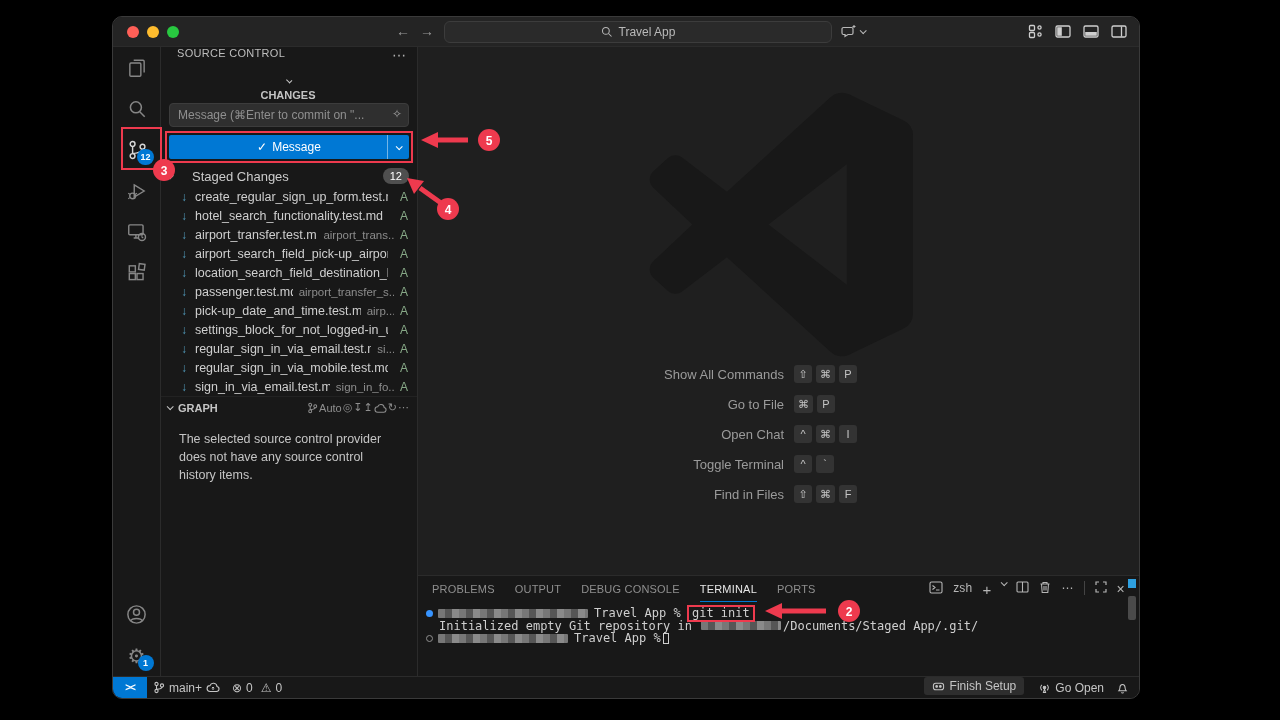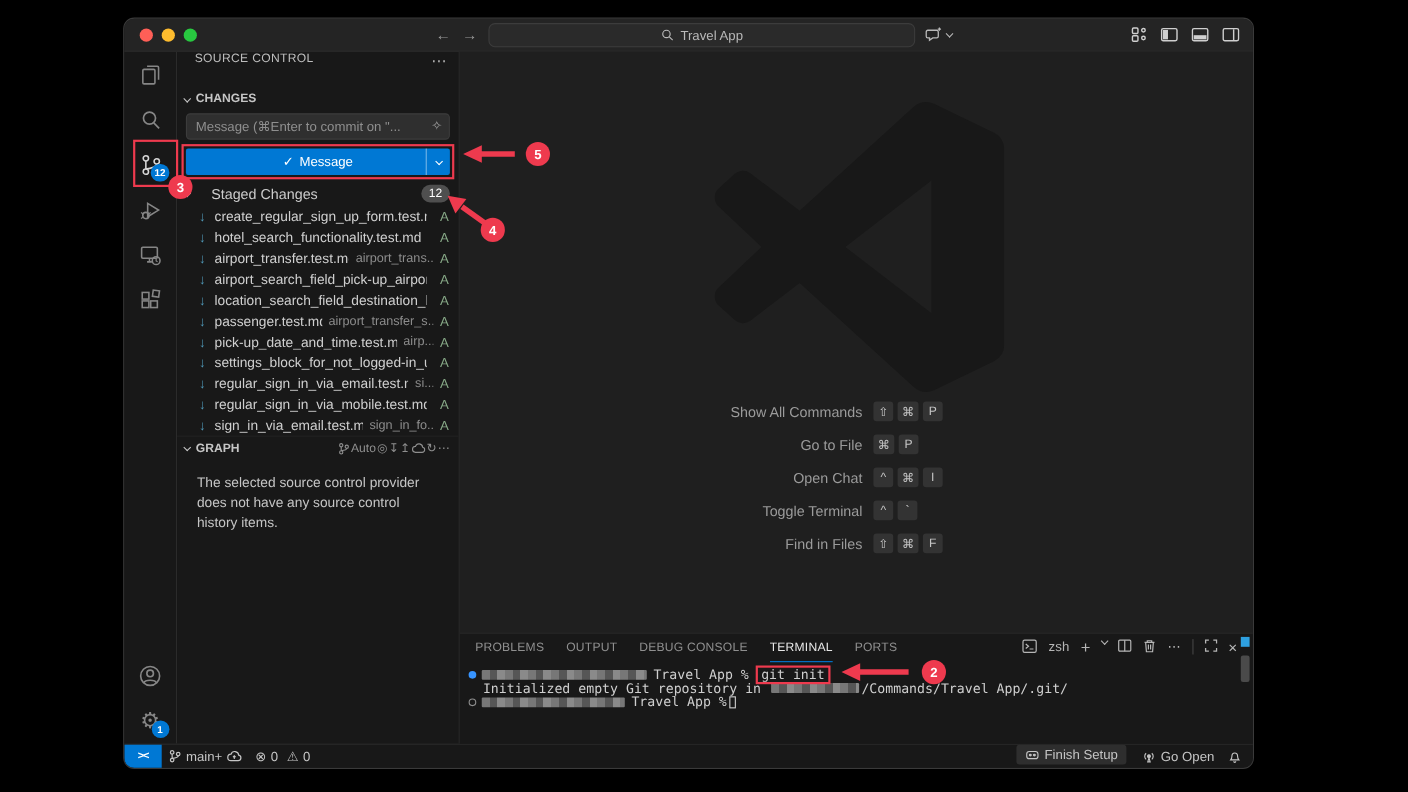--- a/index.html
+++ b/index.html
@@ -36,21 +36,21 @@
     font-size:9px;font-weight:bold;border-radius:9px;min-width:16px;height:16px;
     display:flex;align-items:center;justify-content:center;padding:0 3px;}
   .ab-spacer{flex:1;}
   
   .sidebar{width:257px;background:var(--win);border-right:1px solid var(--border);
     flex:0 0 257px;display:flex;flex-direction:column;font-size:13px;color:var(--fg);overflow:hidden;}
   .sb-title{height:32px;display:flex;align-items:flex-start;padding:0 10px 0 16px;
     font-size:11px;color:#bdbdbd;letter-spacing:.3px;}
   .sb-title .more{margin-left:auto;color:#b0b0b0;font-size:14px;letter-spacing:1px;}
   .sb-sect{height:22px;display:flex;align-items:center;gap:6px;padding:0 8px 0 6px;
-    font-size:11px;font-weight:bold;color:#c5c5c5;}
+    font-size:11px;font-weight:bold;color:#c5c5c5;flex-direction:column;}
   .commit-input-wrap{margin:2px 8px 6px;position:relative;}
   .commit-input{width:100%;height:24px;background:#2f2f2f;border:1px solid #3c3c3c;border-radius:4px;
     color:var(--fg);font-size:12px;padding:0 24px 0 8px;font-family:"Liberation Sans",sans-serif;}
   .commit-input::placeholder{color:#8f8f8f;}
   .sparkle{position:absolute;right:7px;top:4px;color:#9a9a9a;font-size:12px;}
   .anno-wrap{position:relative;margin:2px 8px 6px;}
   .commit-btn{width:100%;height:24px;background:var(--accent);border:none;border-radius:2px;
     color:#fff;font-size:12px;display:flex;align-items:center;justify-content:center;gap:5px;
     position:relative;cursor:pointer;font-family:"Liberation Sans",sans-serif;}
   .commit-split{position:absolute;right:0;top:0;width:22px;height:24px;border-left:1px solid rgba(255,255,255,.45);
@@ -60,21 +60,21 @@
   .pill{margin-left:auto;background:#4f4f4f;color:#fff;font-size:11px;border-radius:9px;
     padding:0 7px;height:16px;display:flex;align-items:center;}
   .filelist{flex:0 0 auto;}
   .frow{height:19px;display:flex;align-items:center;padding:0 9px 0 20px;white-space:nowrap;overflow:hidden;}
   .frow .fi{color:#519aba;font-weight:bold;font-size:12px;width:14px;flex:0 0 14px;}
   .frow .fn{color:#cfcfcf;font-size:12.5px;overflow:hidden;text-overflow:clip;}
   .frow .fm{color:#8c8c8c;font-size:11.5px;margin-left:6px;overflow:hidden;}
   .frow .fs{margin-left:auto;color:#87a987;font-size:12px;padding-left:6px;}
   .graph-head{height:22px;display:flex;align-items:center;gap:6px;padding:0 8px 0 6px;
     font-size:11px;font-weight:bold;color:#c5c5c5;border-top:1px solid #222;}
-  .graph-tools{margin-left:auto;display:flex;align-items:center;gap:1px;color:#8f8f8f;font-weight:normal;}
+  .graph-tools{margin-left:auto;display:flex;align-items:flex-end;gap:1px;color:#8f8f8f;font-weight:normal;}
   .graph-msg{padding:12px 18px;font-size:12.5px;color:#c5c5c5;line-height:1.45;}
   
   .edcol{flex:1;display:flex;flex-direction:column;min-width:0;}
   .editor{flex:1;background:var(--editor);position:relative;overflow:hidden;}
   .wm-logo{position:absolute;left:230px;top:45px;}
   .shortcuts{position:absolute;left:150px;top:312px;width:330px;}
   .sc-row{display:flex;align-items:center;justify-content:flex-end;height:30px;gap:10px;}
   .sc-label{color:#9b9b9b;font-size:13px;}
   .sc-keys{width:104px;display:flex;gap:4px;}
   .key{background:#333;border-radius:3px;color:#c5c5c5;font-size:11px;min-width:18px;height:18px;
@@ -424,21 +424,21 @@
                 <path d="M1 4V1h3M8 1h3v3M11 8v3H8M4 11H1V8"></path>
               </svg>
             <span style="font-size:14px">×</span>
           </span>
         </div>
         <div class="term">
           <div class="tline">
             <span class="dot-run"></span><span class="redact" style="width:150px"></span><span>Travel App %</span><span> </span><span class="gitinit"><span>git init</span><span class="anno-border"></span></span>
           </div>
           <div class="tline">
-            <span style="width:13px;flex:0 0 13px"></span><span>Initialized empty Git repository in</span><span> </span><span class="redact" style="width:80px;margin:0 2px"></span><span>/Commands/Travel App/.git/</span>
+            <span style="width:13px;flex:0 0 13px"></span><span>Initialized empty Git repository in</span><span> </span><span class="redact" style="width:80px;margin:0 2px"></span><span>/Documents/Staged App/.git/</span>
           </div>
           <div class="tline">
             <span class="dot-idle"></span><span class="redact" style="width:130px"></span><span>Travel App %</span><span class="cursor"></span>
           </div>
         </div>
         <div class="term-scroll">
           <div class="ts-mark"></div>
           <div class="ts-thumb"></div>
         </div>
       </div>

